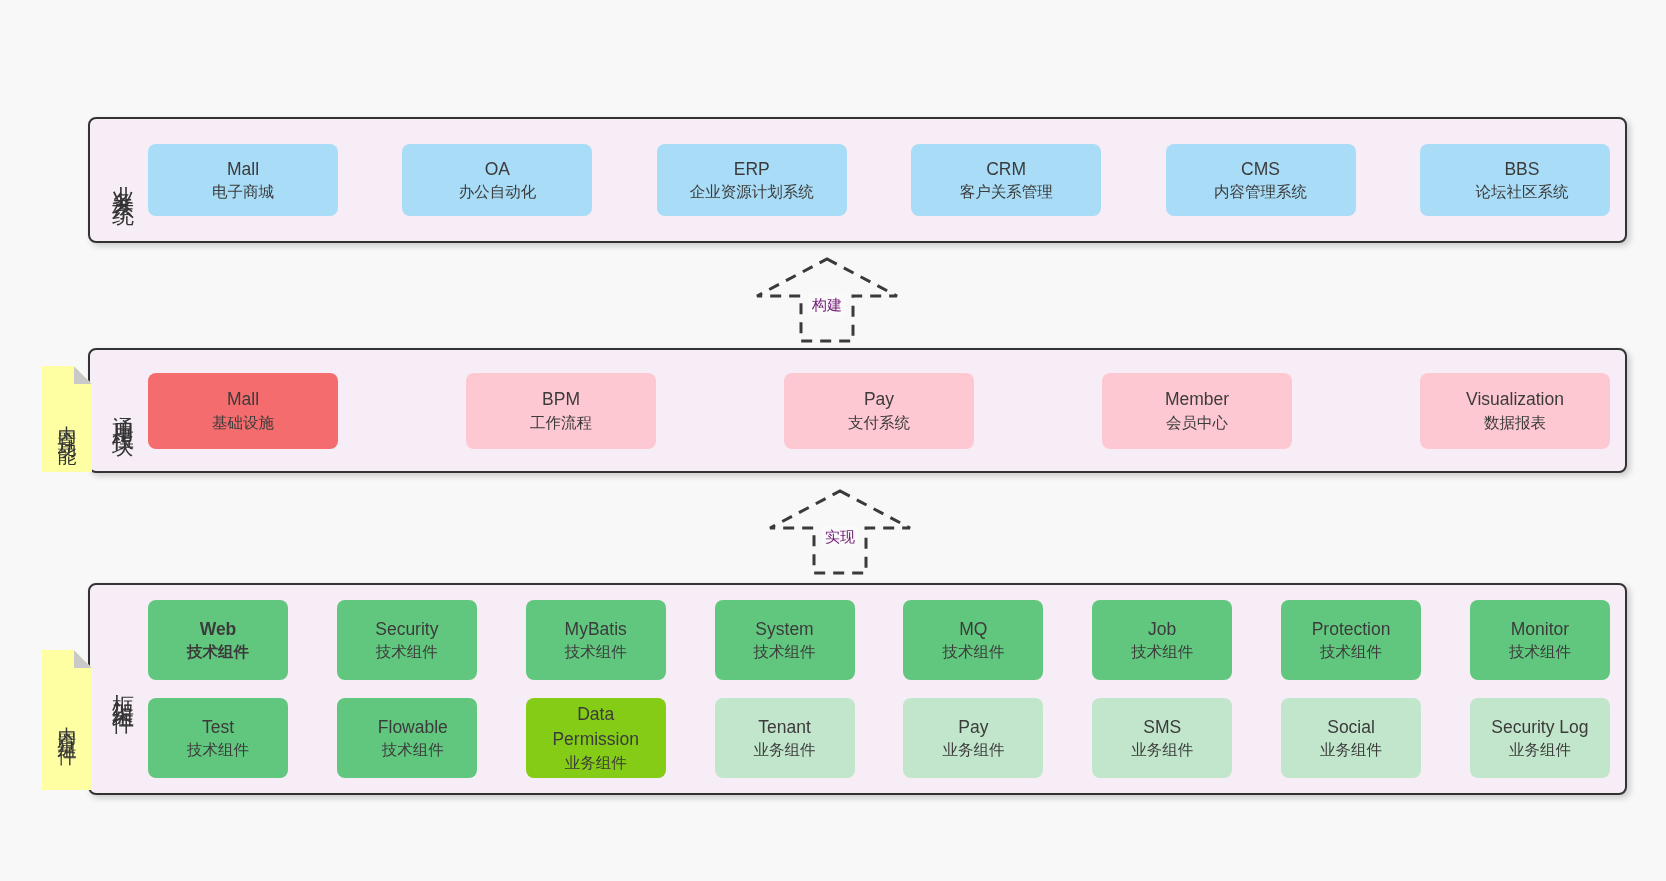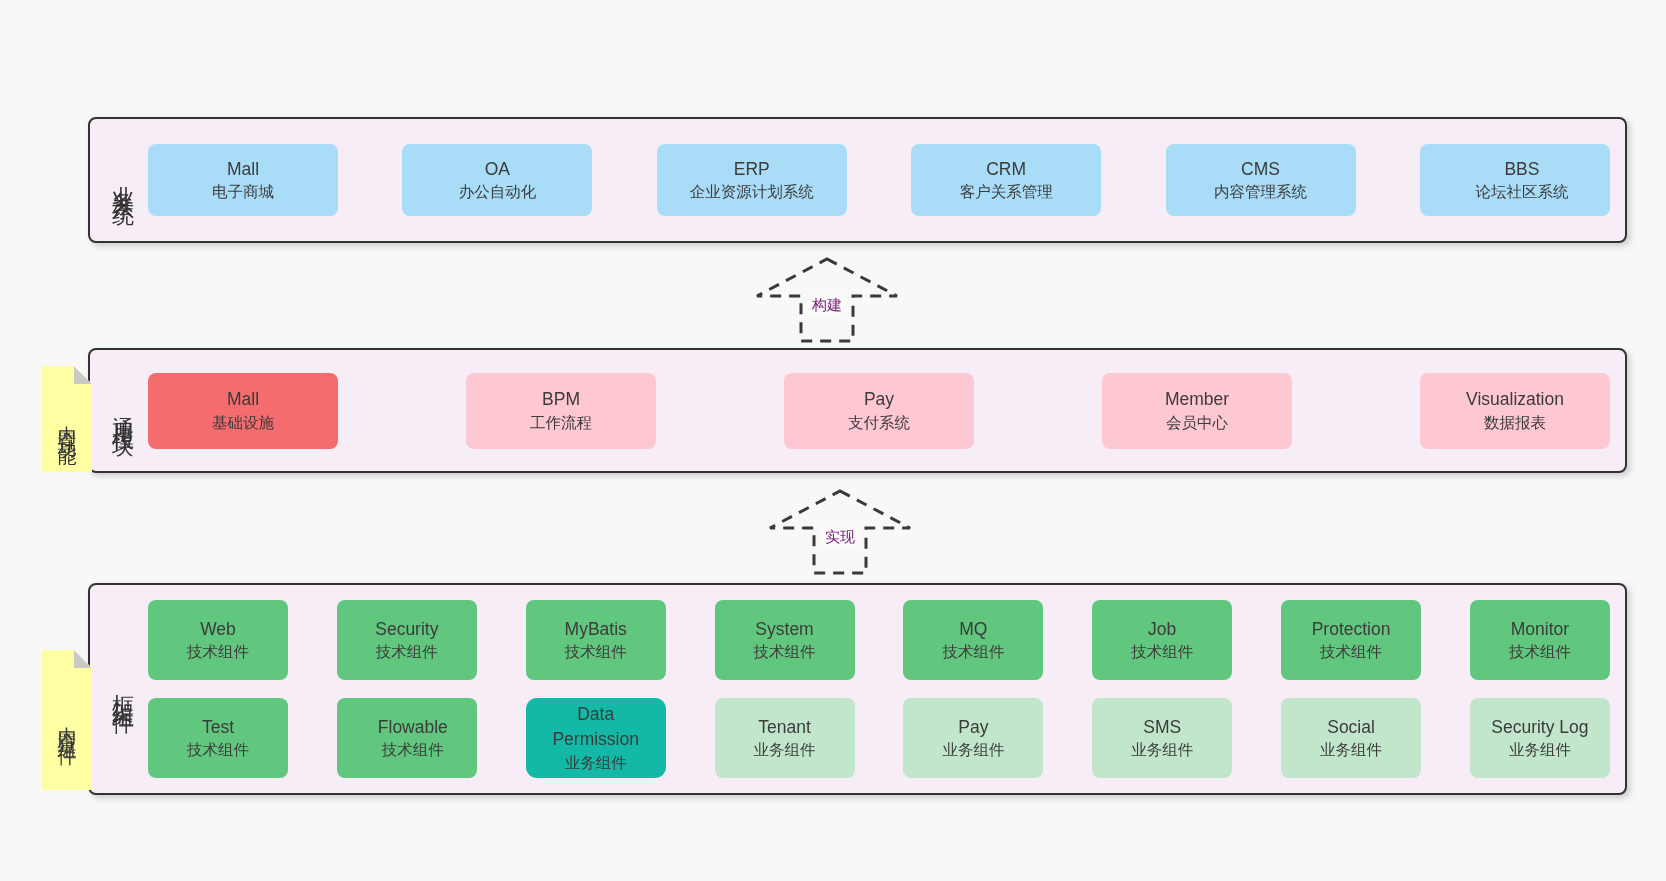--- a/index.html
+++ b/index.html
@@ -207,21 +207,21 @@
   </div>
 
   <div class="note note-b" style="background-color: rgb(254, 255, 163);">
     <span class="note-text">内置组件</span>
   </div>
 
   <div class="band band-3" style="background-color: rgb(247, 237, 246); border-color: rgb(51, 51, 51);">
     <div class="vlabel">框架组件</div>
     <div class="boxes-grid">
 
-      <div class="box box-small" style="background-color: rgb(98, 199, 126);">
+      <div class="box box-small" style="background-color: rgb(98, 199, 126); font-weight: bold;">
         <div class="en">Web</div>
         <div class="zh">技术组件</div>
       </div>
       <div class="box box-small" style="background-color: rgb(98, 199, 126);">
         <div class="en">Security</div>
         <div class="zh">技术组件</div>
       </div>
       <div class="box box-small" style="background-color: rgb(98, 199, 126);">
         <div class="en">MyBatis</div>
         <div class="zh">技术组件</div>
@@ -248,21 +248,21 @@
       </div>
 
       <div class="box box-small" style="background-color: rgb(98, 199, 126);">
         <div class="en">Test</div>
         <div class="zh">技术组件</div>
       </div>
       <div class="box box-small" style="background-color: rgb(98, 199, 126); padding-left: 12px;">
         <div class="en">Flowable</div>
         <div class="zh">技术组件</div>
       </div>
-      <div class="box box-small" style="background-color: #14b8a6; border-radius: 11px;">
+      <div class="box box-small" style="background-color: #84cc16;">
         <div class="en">Data Permission</div>
         <div class="zh">业务组件</div>
       </div>
       <div class="box box-small" style="background-color: rgb(194, 230, 203);">
         <div class="en">Tenant</div>
         <div class="zh">业务组件</div>
       </div>
       <div class="box box-small" style="background-color: rgb(194, 230, 203);">
         <div class="en">Pay</div>
         <div class="zh">业务组件</div>

